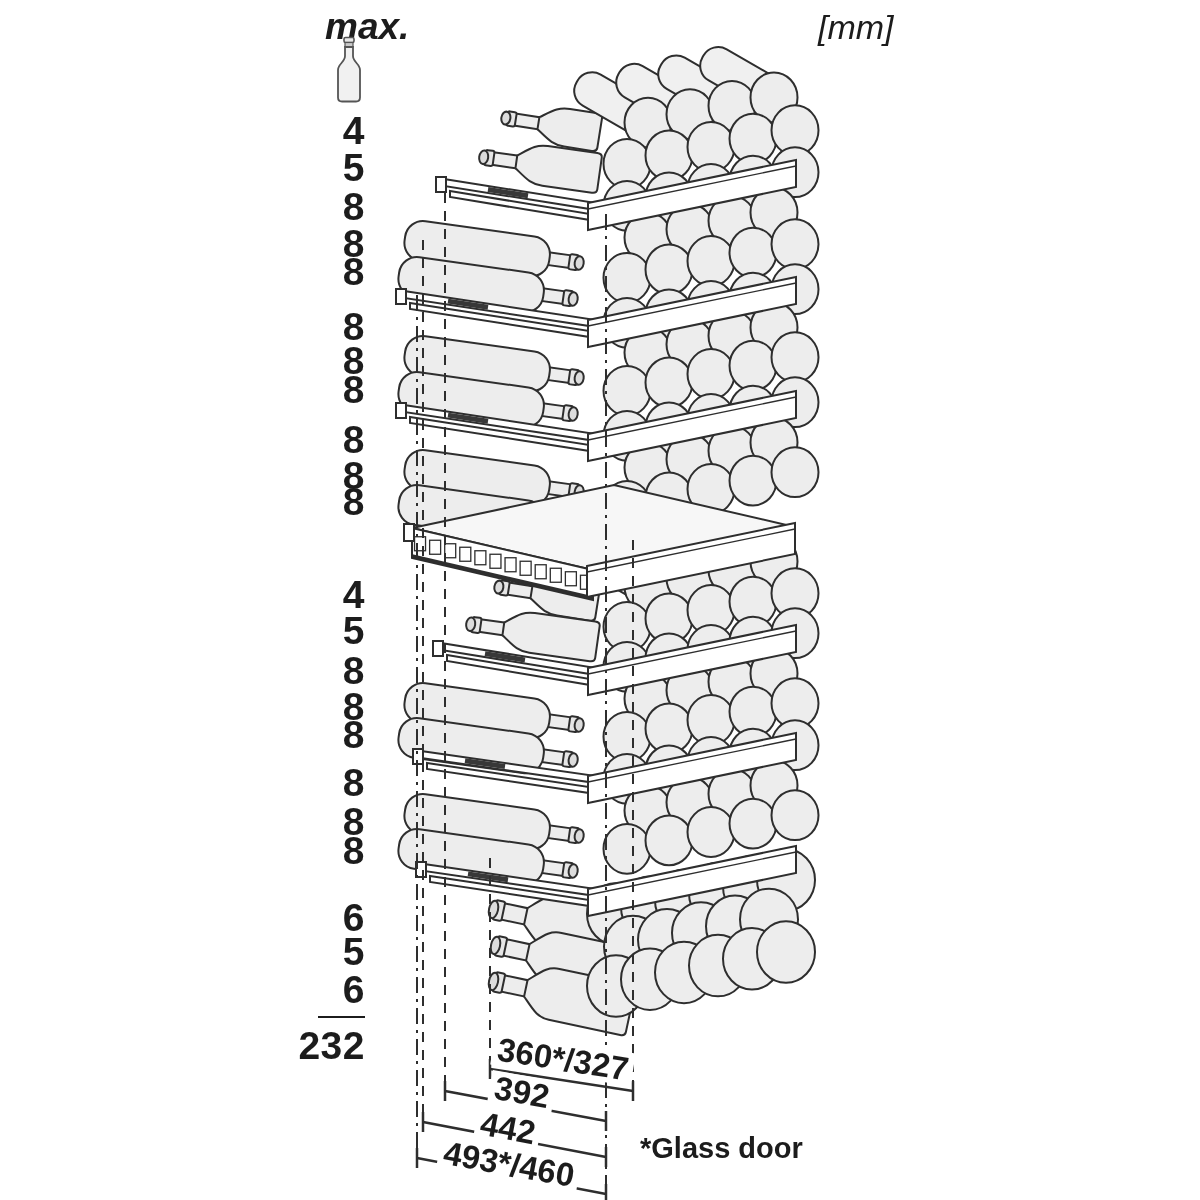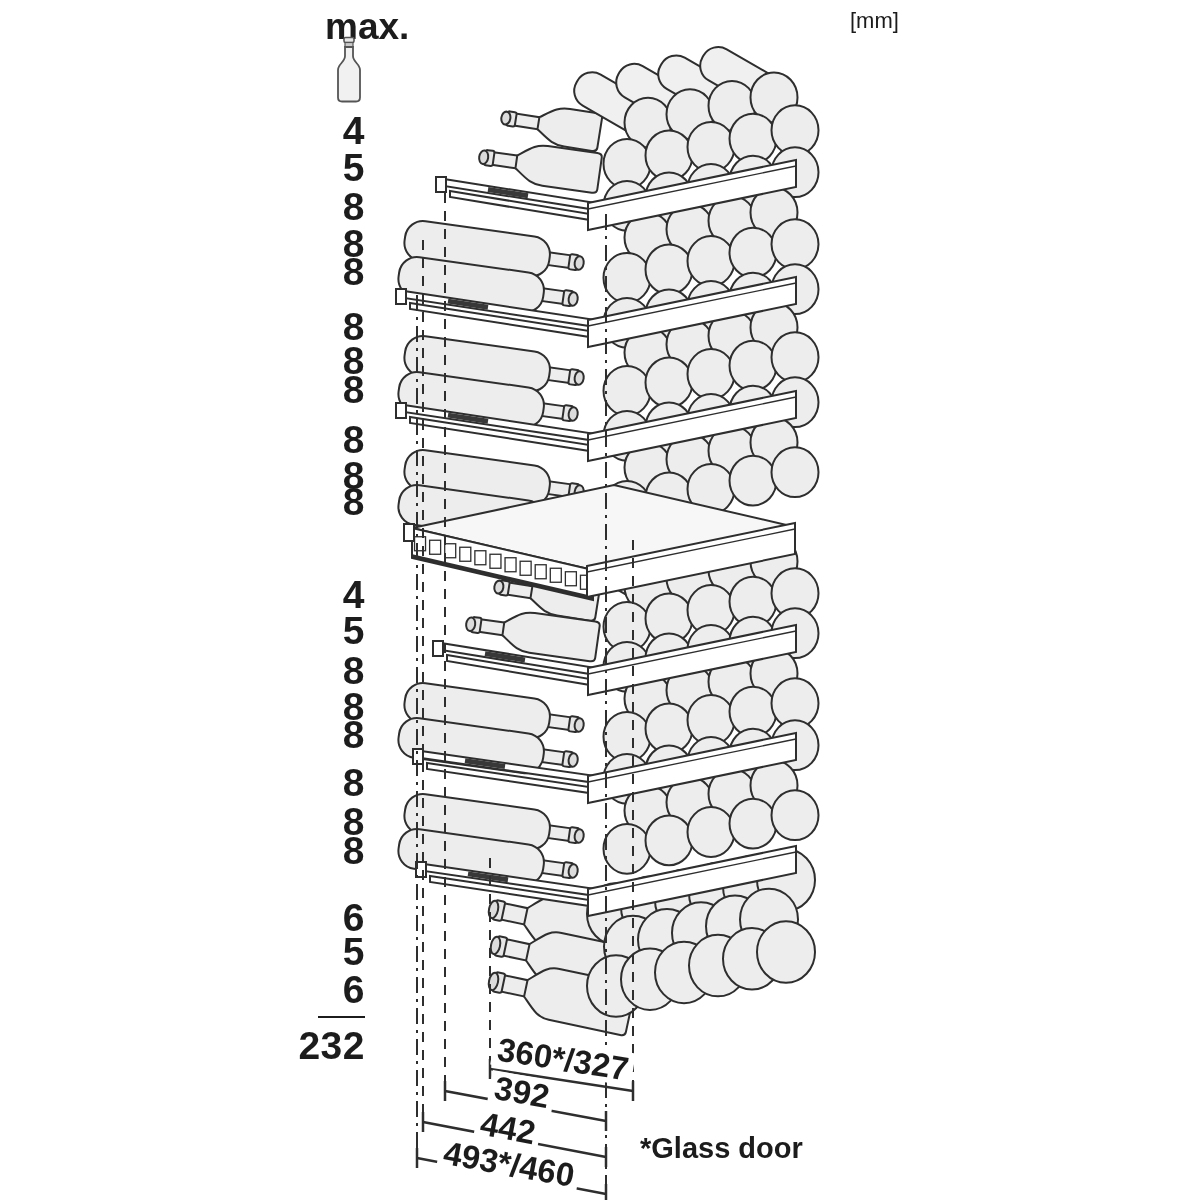--- a/index.html
+++ b/index.html
@@ -1,33 +1,33 @@
 <!DOCTYPE html>
 <html><head>
 <meta charset="utf-8">
 <style>
   html,body{margin:0;padding:0;background:#fff;}
   #stage{position:relative;width:1200px;height:1200px;background:#fff;overflow:hidden;
          font-family:"Liberation Sans", sans-serif;color:#1c1c1c;}
   #rack{position:absolute;left:0;top:0;width:1200px;height:1200px;}
   .cap{position:absolute;right:835px;height:48px;display:flex;align-items:center;
        font-size:39px;font-weight:600;letter-spacing:0.5px;}
-  .hdr{position:absolute;font-weight:600;}
+  .hdr{position:absolute;font-weight:600;font-style:italic;}
   .dim-label{position:absolute;background:#fff;padding:0 5px;font-size:33px;font-weight:600;
        white-space:nowrap;line-height:1;}
   .note{position:absolute;font-size:29px;font-weight:600;}
   .sumline{position:absolute;left:318px;top:1016px;width:47px;border-top:2.5px solid #1c1c1c;}
 </style>
 </head>
 <body>
 
 <div id="stage">
 
   <div class="hdr" style="left:325px;top:6px;font-size:37px;">max.</div>
-  <div class="hdr" style="left:818px;top:8px;font-size:22px;font-weight:500;margin-left:32px;">[mm]</div>
+  <div class="hdr" style="left:818px;top:8px;font-size:34px;font-weight:500;">[mm]</div>
 
   <svg style="position:absolute;left:334px;top:36px;width:30px;height:68px;" viewBox="0 0 30 68">
     <rect x="10" y="1.5" width="10" height="5" rx="1.5" fill="#e8e8e8" stroke="#555" stroke-width="1.6"></rect>
     <rect x="11" y="6.5" width="8" height="4.5" fill="#c9c9c9" stroke="#555" stroke-width="1.2"></rect>
     <path d="M11,11 L11,20 C11,26 4,28 4,34 L4,61.5 Q4,65.5 8,65.5 L22,65.5 Q26,65.5 26,61.5 L26,34
              C26,28 19,26 19,20 L19,11 Z" fill="#f1f1f1" stroke="#555" stroke-width="1.8"></path>
   </svg>
 
   <div class="cap" style="top:107px">4</div>
   <div class="cap" style="top:144px">5</div>

